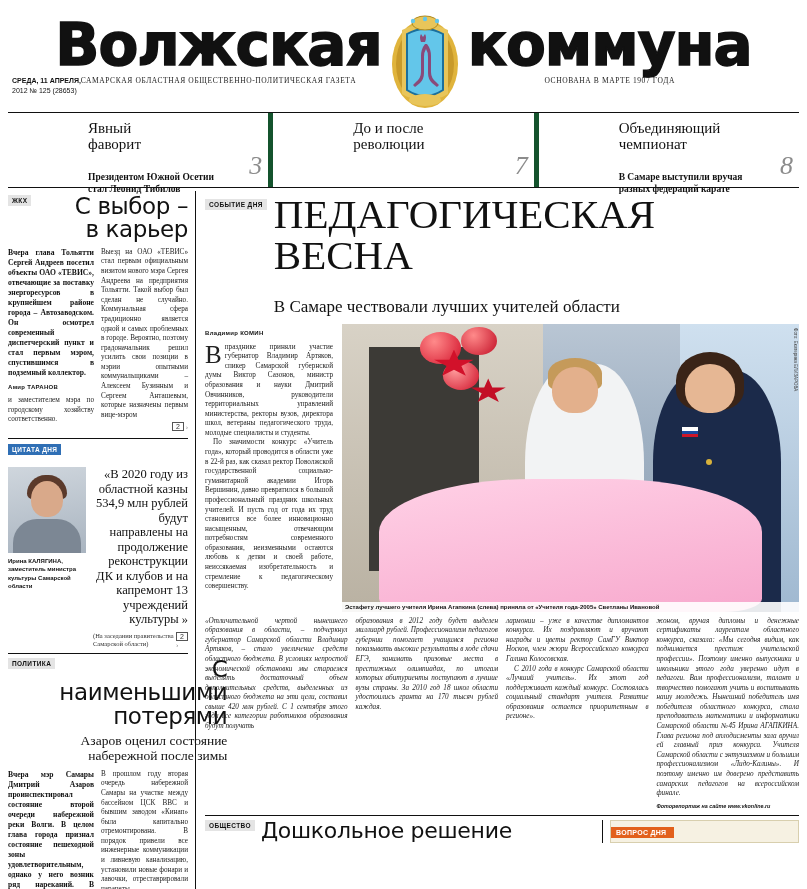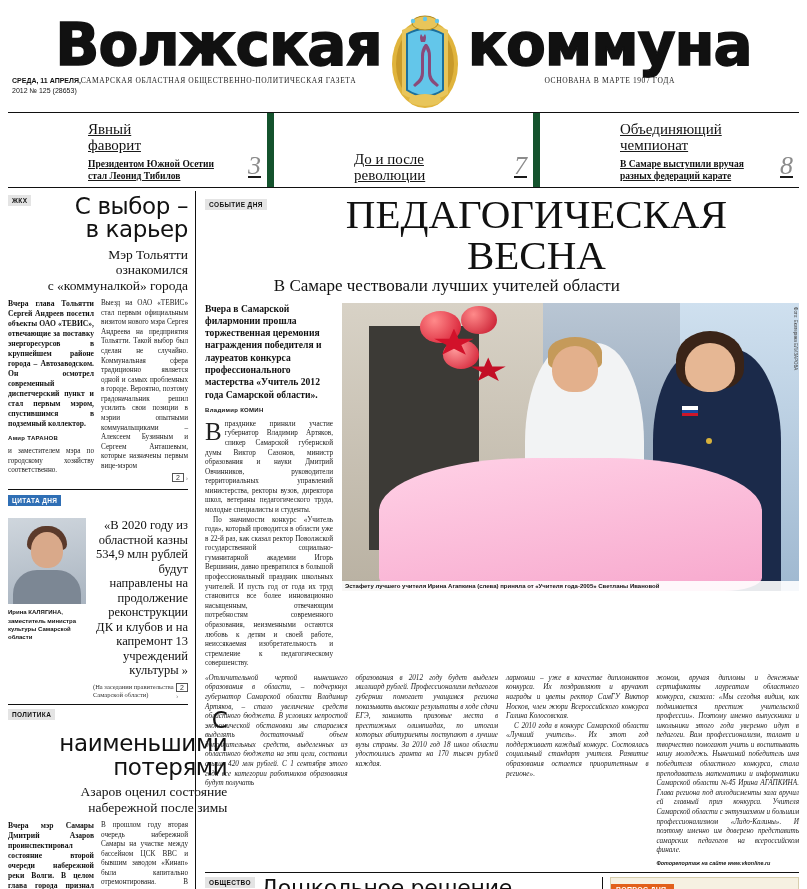--- a/index.html
+++ b/index.html
@@ -38,31 +38,31 @@
   .issue {
     position:absolute; left:4px; top:76px; width:92px;
     font-family:"Liberation Sans", sans-serif;
     font-size:7px; line-height:1.45; color:#111; text-transform:uppercase;
   }
   .issue b { font-weight:700; }
 
   
   .rule { height:1px; background:#111; }
   .teasers { display:flex; height:74px; }
-  .teaser { display:flex; align-items:flex-end; flex:1; padding:5px 0 4px 0; position:relative;text-decoration:underline; }
-  .teaser + .teaser { border-left:7px solid #14532d; }
+  .teaser { display:flex; align-items:flex-start; flex:1; padding:5px 0 4px 0; position:relative; }
+  .teaser + .teaser { border-left:5px solid #14532d; }
   .teaser-thumb { width:72px; flex:0 0 72px; margin-right:8px; position:relative; overflow:hidden; }
   .teaser-txt { flex:1; padding-top:2px; }
   .teaser-title {
     font-family:"Liberation Serif", serif;
     font-size:15px; line-height:1.08; color:#111;
   }
   .teaser-dek {
     font-family:"Liberation Serif", serif;
-    font-weight:700; font-size:9.5px; line-height:1.25; margin-top:6px; color:#111;
+    font-weight:700; font-size:9.5px; line-height:1.25; margin-top:20px; color:#111;
   }
   .teaser-pg {
     font-family:"Liberation Serif", serif;
     font-size:26px; color:#8c8c8c; align-self:flex-end; padding:0 6px 2px 4px; font-style:italic;
   }
 
   
   .portrait { width:100%; height:100%; background:linear-gradient(160deg,#dfe4ea 0%,#c8cfd8 100%); position:relative; }
   .portrait .head { position:absolute; left:50%; top:8px; width:34px; height:40px; margin-left:-17px; background:#c49a7c; border-radius:50% 50% 46% 46%; }
   .portrait .hair { position:absolute; left:50%; top:6px; width:36px; height:16px; margin-left:-18px; background:#6b6b6b; border-radius:18px 18px 4px 4px; }
@@ -137,24 +137,24 @@
   .qcred { font-family:"Liberation Sans", sans-serif; font-size:6px; font-weight:700; line-height:1.35; margin-top:4px; color:#111; }
   .quote-txt {
     flex:1; font-family:"Liberation Serif", serif; font-size:12.5px; line-height:1.16;
     text-align:right; color:#111;
   }
   .quote-src { font-family:"Liberation Serif", serif; font-size:6.5px; line-height:1.3; color:#333; margin-top:5px; }
 
   
   .main-head {
     font-family:"Liberation Serif", serif; font-weight:400;
-    font-size:41px; line-height:1; letter-spacing:0px; color:#111; text-transform:uppercase;text-align:center;
+    font-size:41px; line-height:1; letter-spacing:0px; color:#111; text-transform:uppercase;
   }
   .main-dek {
-    font-family:"Liberation Serif", serif; font-size:17px; line-height:1.1; color:#111; margin-top:1px;
+    font-family:"Liberation Serif", serif; font-size:17px; line-height:1.1; color:#111; margin-top:22px;
   }
   .lead-block { display:flex; gap:9px; margin-top:7px; }
   .lead-left { width:128px; flex:0 0 128px; }
   .lead-lede { font-family:"Liberation Serif", serif; font-weight:700; font-size:9.6px; line-height:1.28; color:#111; }
   .dropcap-p { position:relative; }
   .dropcap-p::first-letter {
     float:left; font-family:"Liberation Serif", serif; font-size:25px; line-height:0.82;
     padding:2px 3px 0 0; font-weight:400;
   }
 
@@ -310,22 +310,20 @@
   <div class="content">
 
     <div class="col-left">
 
       <div>
         <div style="display:flex; gap:4px; align-items:flex-start; margin-top:4px;">
           <div class="kicker">ЖКХ</div>
           <div style="flex:1; text-align:right;">
             <div class="art-head" style="white-space:pre-line">С выбор –
 в карьер</div>
-            <div class="art-dek" style="white-space:pre-line">Мэр Тольятти ознакомился
-с «коммуналкой» города</div>
           </div>
         </div>
         <div style="display:flex; gap:7px; margin-top:6px;">
           <div style="width:86px; flex:0 0 86px;">
             <div class="lede">Вчера глава Тольятти Сергей Андреев посетил объекты ОАО «ТЕВИС», отвечающие за поставку энергоресурсов в крупнейшем районе города – Автозаводском. Он осмотрел современный диспетчерский пункт и стал первым мэром, спустившимся в подземный коллектор.</div>
             <div class="byline">Амир ТАРАНОВ</div>
             <div class="bodytext" style="margin-top:6px;">и заместителем мэра по городскому хозяйству соответственно.</div>
           </div>
           <div style="flex:1;">
             <div class="bodytext">Выезд на ОАО «ТЕВИС» стал первым официальным визитом нового мэра Сергея Андреева на предприятия Тольятти. Такой выбор был сделан не случайно. Коммунальная сфера традиционно является одной и самых проблемных в городе. Вероятно, поэтому градоначальник решил усилить свои позиции в мэрии опытными коммунальщиками – Алексеем Бузинным и Сергеем Анташевым, которые назначены первым вице-мэром</div>
@@ -389,21 +387,20 @@
       <div style="display:flex; gap:7px; align-items:flex-start; margin-top:3px;">
         <div class="kicker" style="margin-top:5px">СОБЫТИЕ ДНЯ</div>
         <div style="flex:1">
           <div class="main-head">Педагогическая весна</div>
           <div class="main-dek">В Самаре чествовали лучших учителей области</div>
         </div>
       </div>
 
       <div class="lead-block">
         <div class="lead-left">
-          <div class="lead-lede">Вчера в Самарской филармонии прошла торжественная церемония награждения победителя и лауреатов конкурса профессионального мастерства «Учитель 2012 года Самарской области».</div>
           <div class="byline">Владимир КОМИН</div>
           <div class="bodytext dropcap-p" style="margin-top:7px">В празднике приняли участие губернатор Владимир Артяков, спикер Самарской губернской думы Виктор Сазонов, министр образования и науки Дмитрий Овчинников, руководители территориальных управлений министерства, ректоры вузов, директора школ, ветераны педагогического труда, молодые специалисты и студенты.</div>
           <div class="bodytext" style="text-indent:8px">По значимости конкурс «Учитель года», который проводится в области уже в 22-й раз, как сказал ректор Поволжской государственной социально-гуманитарной академии Игорь Вершинин, давно превратился в большой профессиональный праздник школьных учителей. И пусть год от года их труд становится все более инновационно насыщенным, отвечающим потребностям современного образования, неизменными остаются любовь к детям и своей работе, неиссякаемая изобретательность и стремление к педагогическому совершенству.</div>
         </div>
 
         <div class="photo" style="height:288px">
           <div class="scene">
             <div class="wall"></div>
             <div class="doorway"></div>
             <div class="win"></div>

